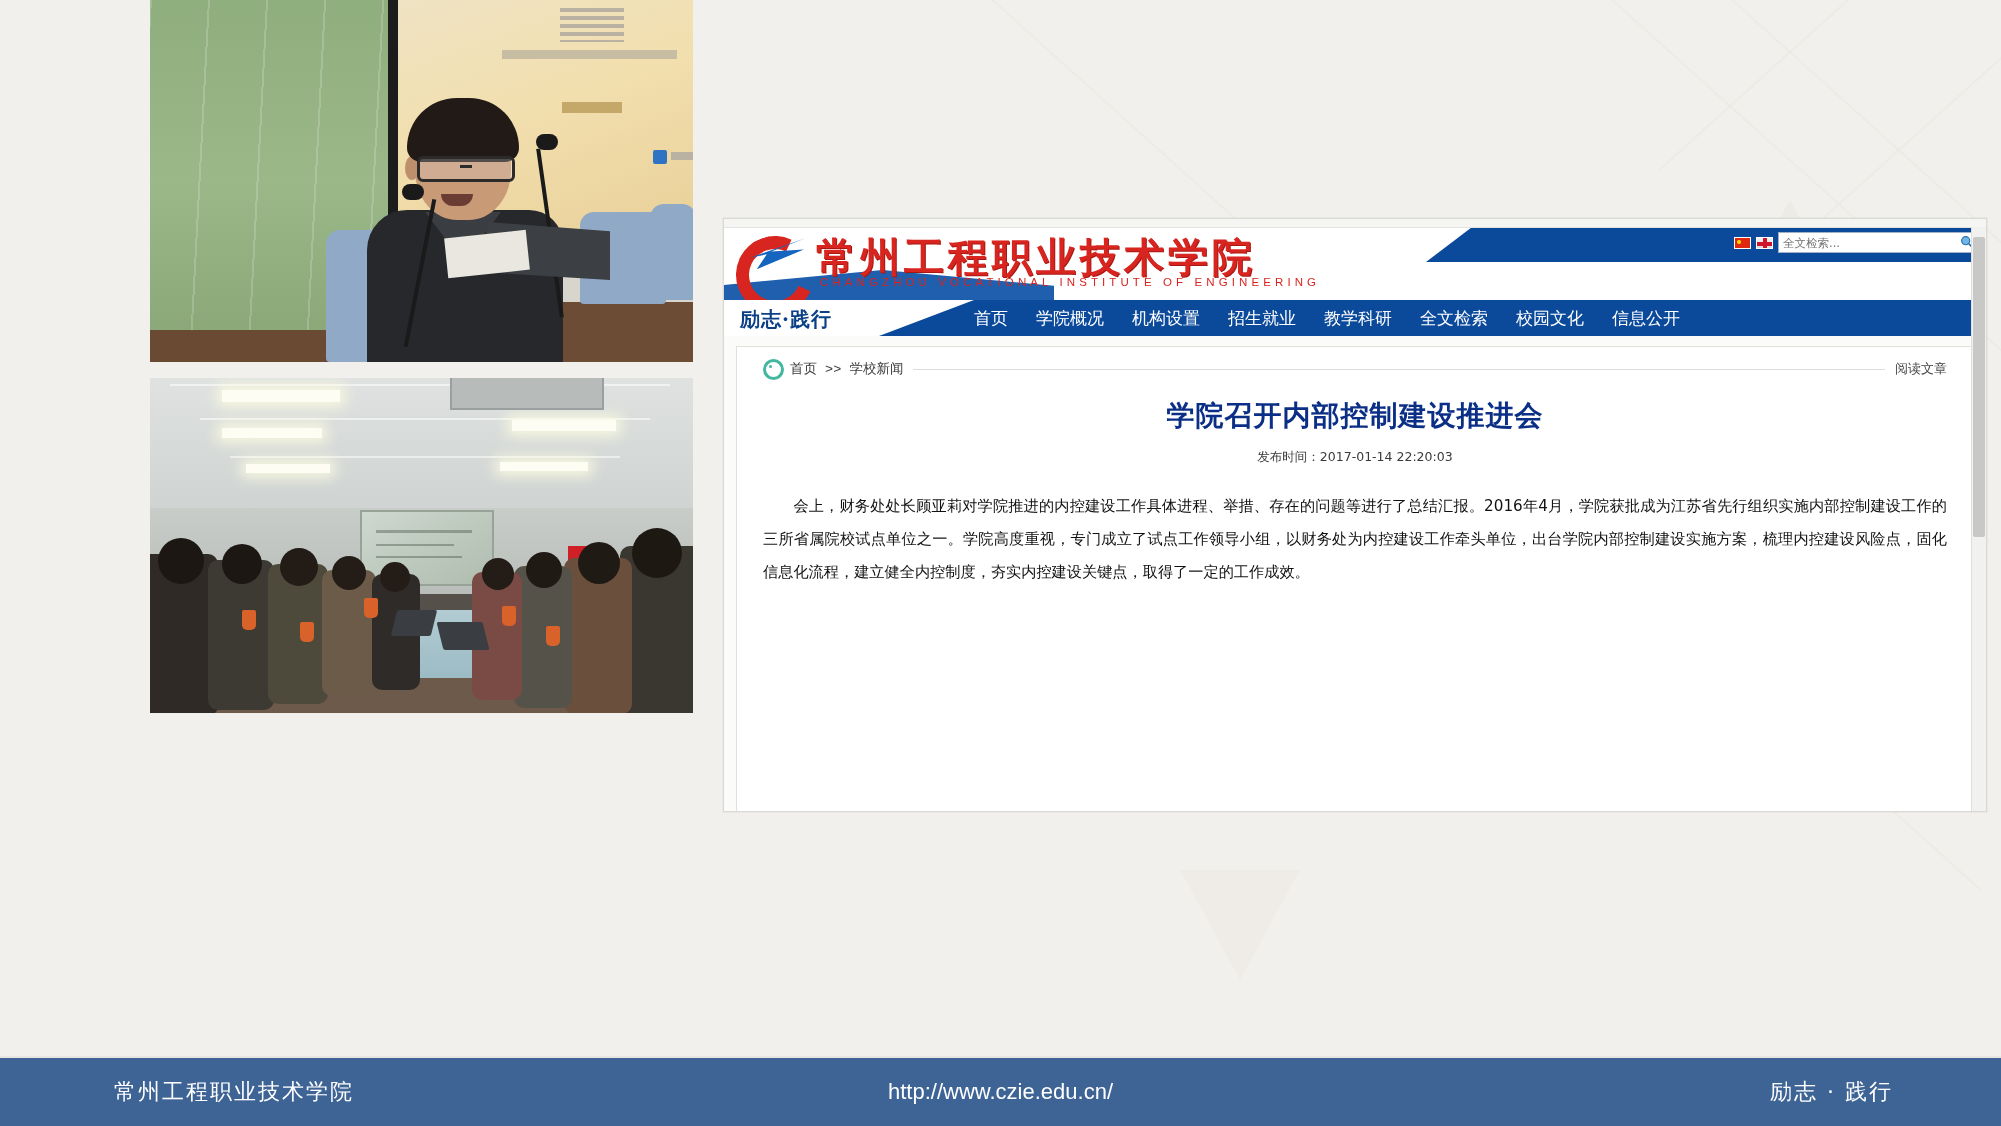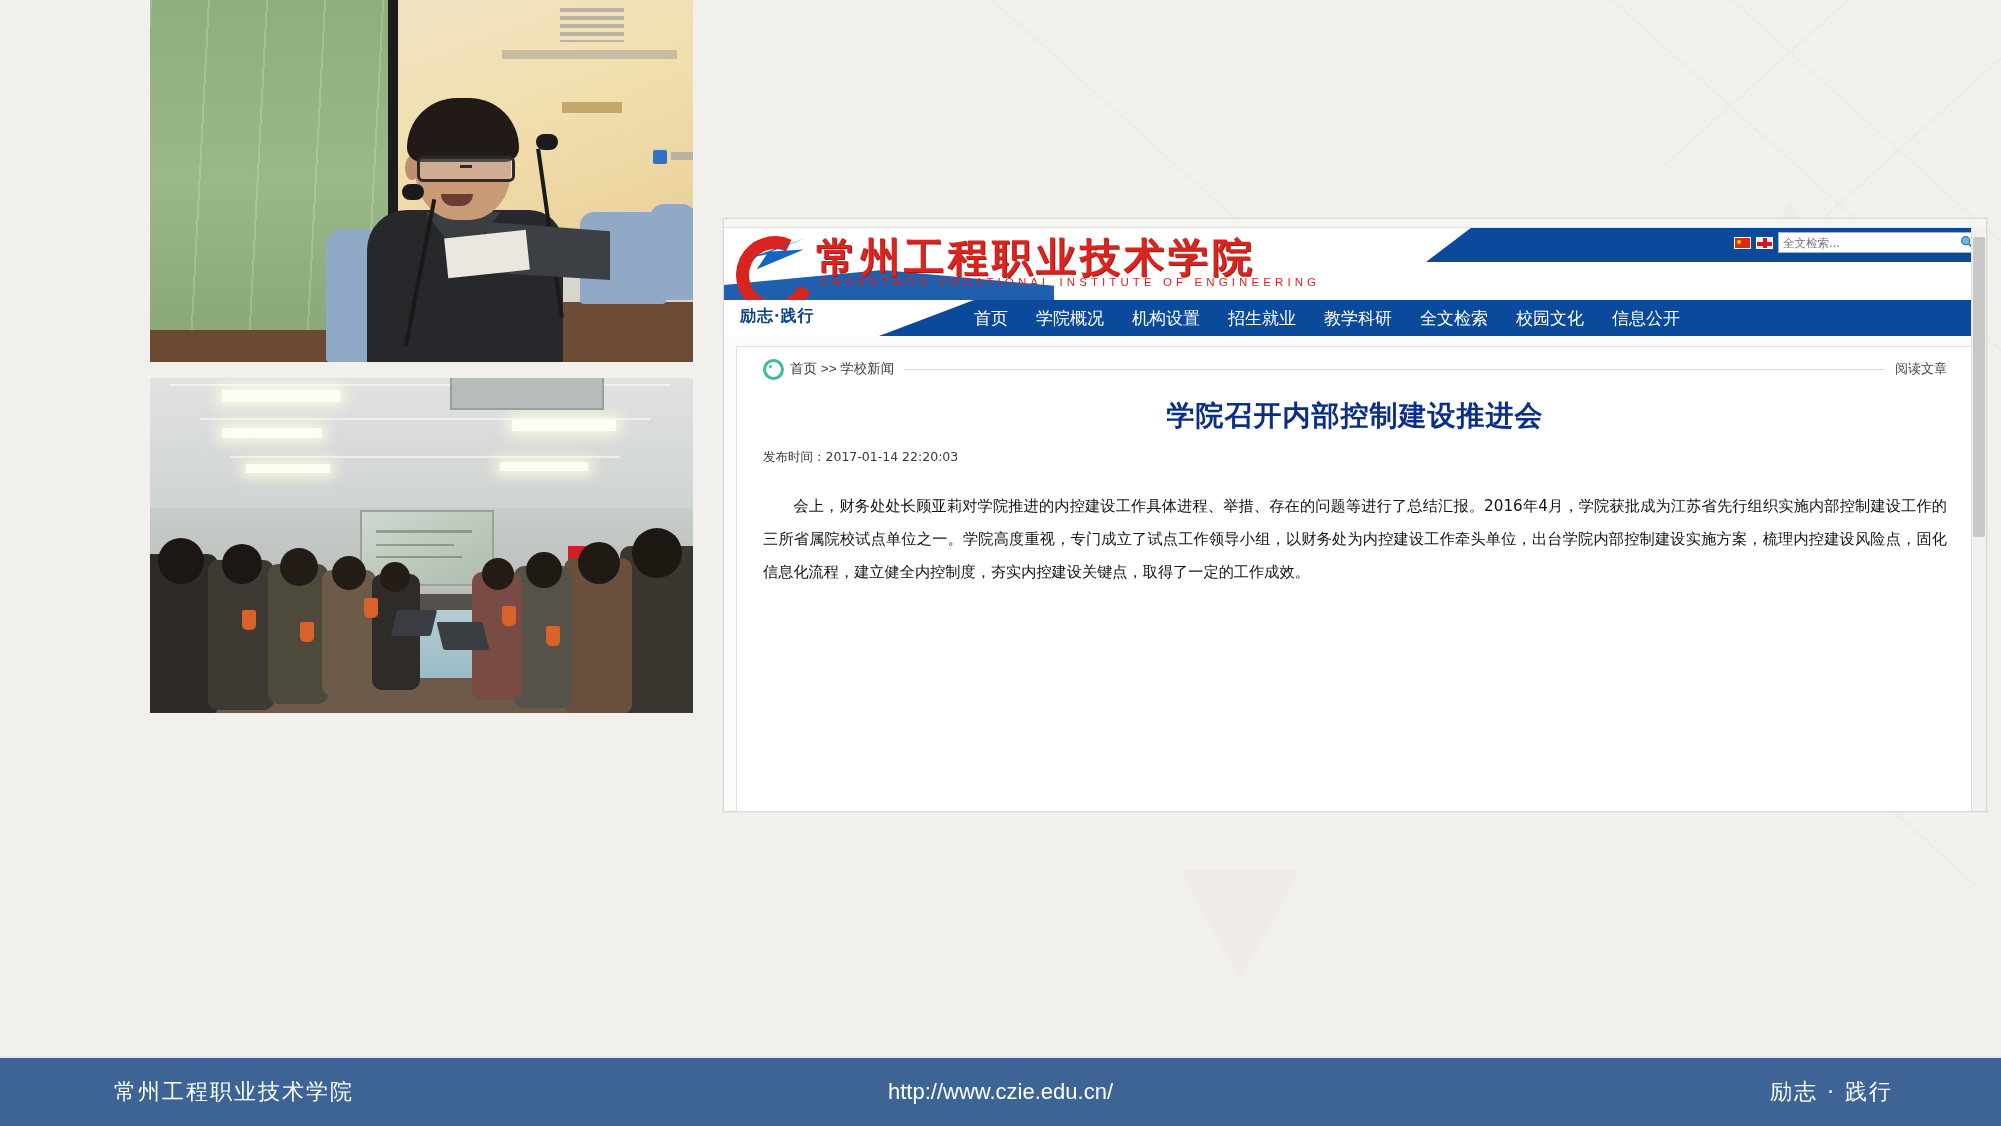--- a/index.html
+++ b/index.html
@@ -120,42 +120,42 @@
   .flag-en:after{content:"";position:absolute;left:-2px;top:4px;width:22px;height:4px;background:#cf142b;}
   #search-wrap{position:relative;width:198px;height:19px;background:#fff;border:1px solid #9fb2c9;
     display:flex;align-items:center;}
   #search-input{border:0;outline:0;width:170px;height:15px;font-size:11.5px;color:#333;
     font-family:"DejaVu Sans","Liberation Sans",sans-serif;padding-left:4px;background:transparent;}
   #search-icon{position:absolute;right:3px;top:2px;width:14px;height:14px;}
   
   #site-nav{position:relative;height:36px;background:#0b4a9b;overflow:hidden;}
   #nav-wave{position:absolute;left:0;top:0;width:250px;height:36px;background:#ffffff;
     clip-path:polygon(0 0,100% 0,62% 100%,0 100%);}
-  #nav-motto{position:absolute;left:16px;top:6px;font-size:16px;font-weight:bold;color:#0b3f86;
+  #nav-motto{position:absolute;left:16px;top:6px;font-size:20px;font-weight:bold;color:#0b3f86;
     font-family:"DejaVu Serif","Liberation Serif",serif;letter-spacing:1px;z-index:2;}
   #nav-items{position:absolute;left:250px;top:0;height:36px;display:flex;align-items:center;gap:28px;}
   .nav-item{color:#ffffff;font-size:17px;font-family:"DejaVu Sans","Liberation Sans",sans-serif;
     white-space:nowrap;cursor:pointer;}
   
   #site-body{padding:10px 12px 0 12px;background:#fbfbfa;height:486px;box-sizing:border-box;}
   #content-card{background:#ffffff;border:1px solid #e0e0dc;height:474px;box-sizing:border-box;
     padding:10px 26px 0 26px;position:relative;overflow:hidden;}
   #crumbrow{display:flex;align-items:center;height:24px;}
   #crumb-icon{width:15px;height:15px;border:3px solid #43b7a0;border-radius:50%;position:relative;
     margin-right:6px;flex:0 0 auto;}
   #crumb-icon:after{content:"";position:absolute;left:3px;top:3px;width:3px;height:3px;
     background:#43b7a0;border-radius:50%;}
   #crumb-text{font-size:13.5px;color:#3c3c3c;white-space:nowrap;
-    font-family:Liberation Sans, sans-serif;}
+    font-family:Liberation Mono, monospace;}
   #crumb-rule{flex:1;height:1px;background:#dcdcdc;margin:0 10px;}
   #read-label{font-size:13px;color:#444;white-space:nowrap;
     font-family:"DejaVu Sans","Liberation Sans",sans-serif;}
   #art-title{text-align:center;margin-top:16px;font-size:28px;font-weight:bold;color:#0b2f86;
     letter-spacing:1px;font-family:"DejaVu Sans","Liberation Sans",sans-serif;}
-  #art-date{margin-top:14px;font-size:12.5px;color:#3a3a3a;
+  #art-date{text-align:center;margin-top:14px;font-size:12.5px;color:#3a3a3a;
     font-family:"DejaVu Sans","Liberation Sans",sans-serif;}
   #art-body{margin-top:24px;}
   .para{font-size:15.2px;line-height:33px;color:#111;text-align:justify;text-indent:2em;
     font-family:"DejaVu Sans","Liberation Sans",sans-serif;margin:0;}
   #site-scroll{position:absolute;right:0;top:8px;width:14px;height:584px;background:#f1f1ef;
     border-left:1px solid #dedede;}
   #site-thumb{position:absolute;right:1px;top:10px;width:12px;height:300px;background:#c8c8c6;border-radius:2px;}
 
   
   #footer{

